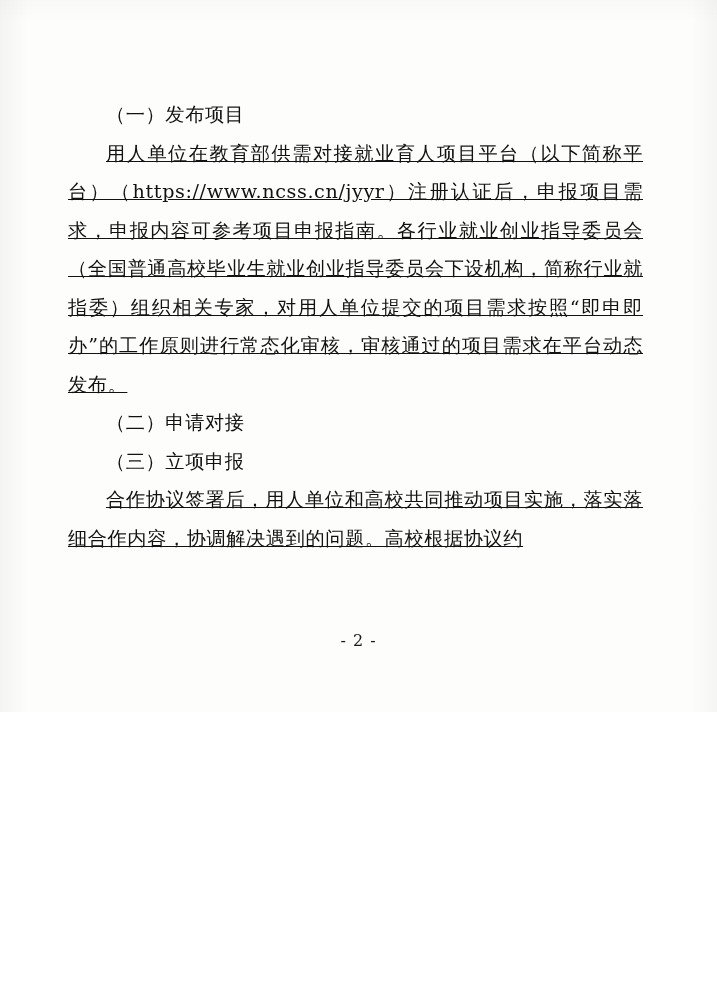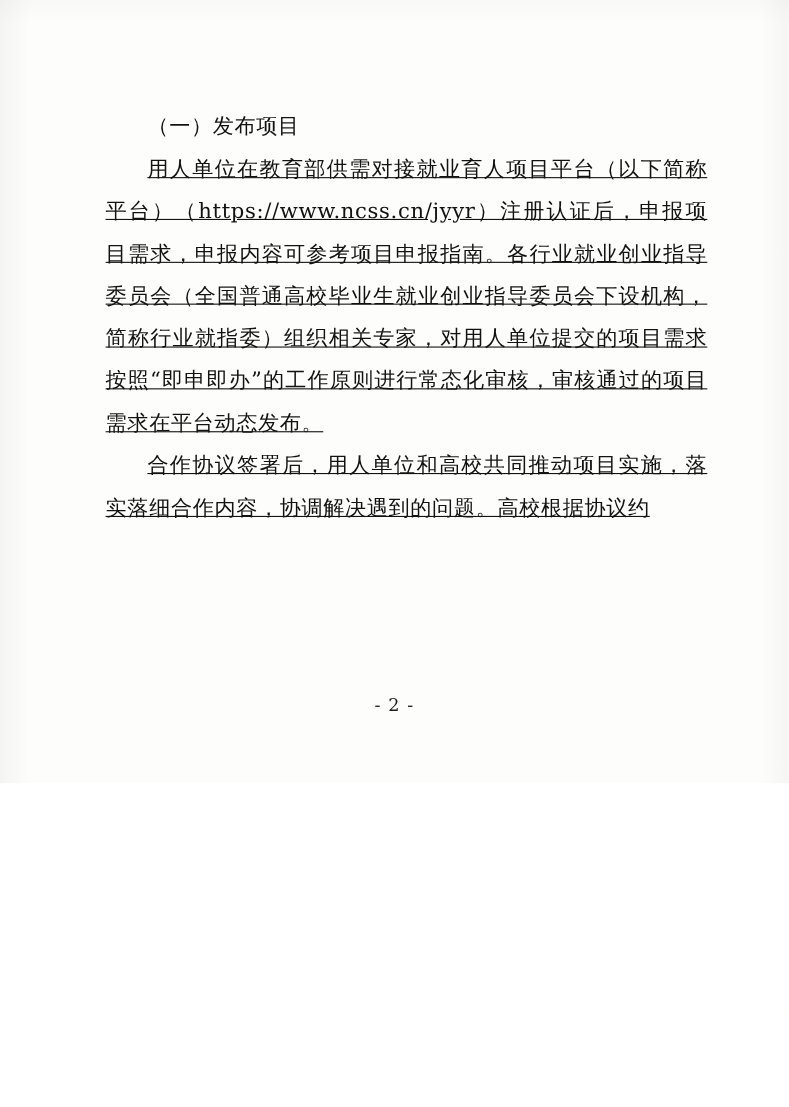--- a/index.html
+++ b/index.html
@@ -12,21 +12,21 @@
     background: #ffffff;
     font-family: "DejaVu Serif", "Liberation Serif", serif;
     overflow: hidden;
   }
   .page {
     position: relative;
     width: 717px;
     height: 712px;
     background: #fdfdfb;
     box-sizing: border-box;
-    padding: 96px 74px 40px 96px;
+    padding: 96px 74px 40px 68px;
   }
   
   .page::before {
     content: "";
     position: absolute;
     inset: 0;
     background:
       linear-gradient(to right, rgba(0,0,0,0.035) 0px, rgba(0,0,0,0.0) 28px),
       linear-gradient(to bottom, rgba(0,0,0,0.02) 0px, rgba(0,0,0,0.0) 22px),
       linear-gradient(to left, rgba(0,0,0,0.03) 0px, rgba(0,0,0,0.0) 26px);
@@ -71,20 +71,22 @@
 </style>
 </head>
 <body>
 
 <div class="page">
   <div class="body-text">
 
     <p class="heading">（一）发布项目</p>
     <p class="para para--justify">用人单位在教育部供需对接就业育人项目平台（以下简称平台）（https://www.ncss.cn/jyyr）注册认证后，申报项目需求，申报内容可参考项目申报指南。各行业就业创业指导委员会（全国普通高校毕业生就业创业指导委员会下设机构，简称行业就指委）组织相关专家，对用人单位提交的项目需求按照“即申即办”的工作原则进行常态化审核，审核通过的项目需求在平台动态发布。</p>
 
+    <p class="heading">（二）申请对接</p>
 
+    <p class="heading">（三）立项申报</p>
 
     <p class="para para--justify">合作协议签署后，用人单位和高校共同推动项目实施，落实落细合作内容，协调解决遇到的问题。高校根据协议约</p>
 
   </div>
 
   <div class="page-number">- 2 -</div>
 </div>
 
 </body></html>

